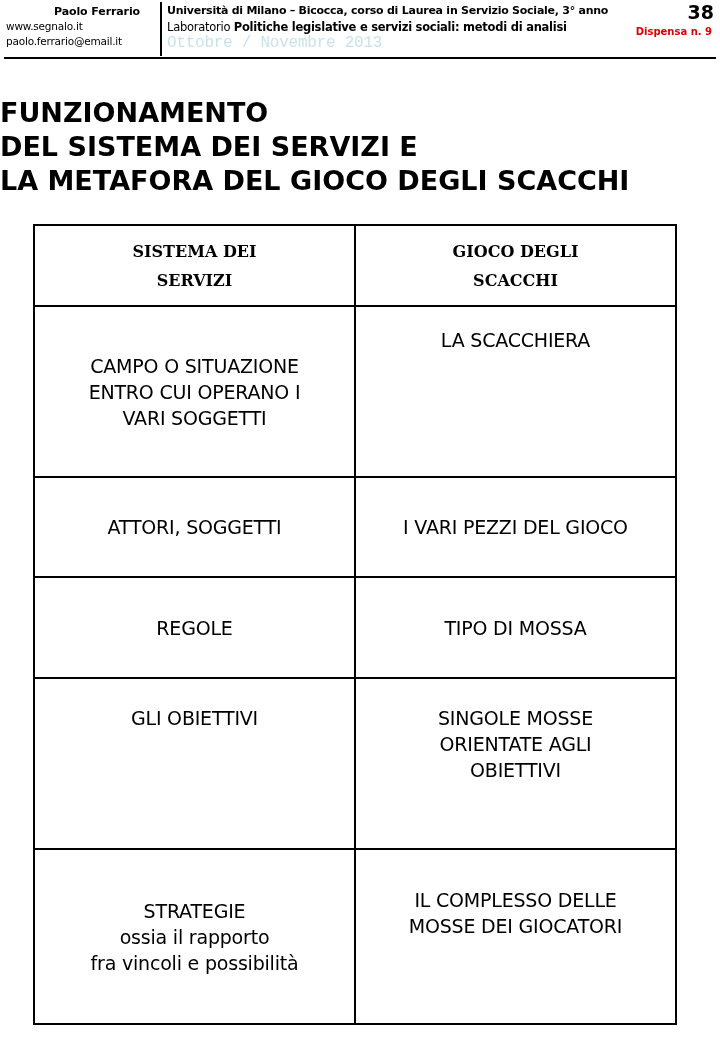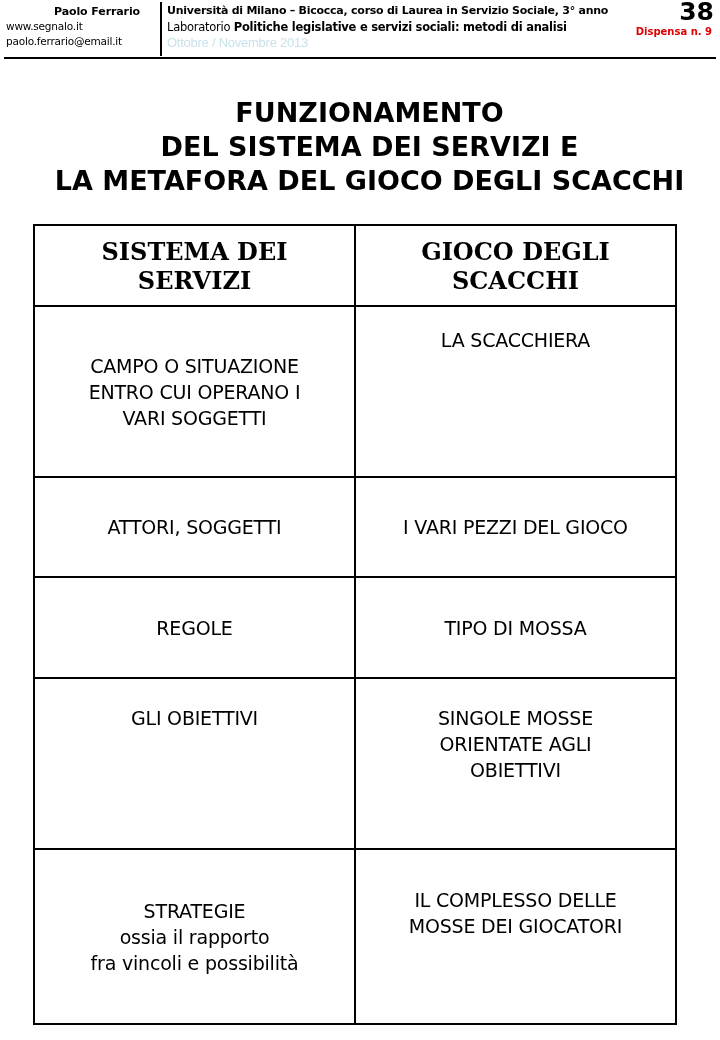--- a/index.html
+++ b/index.html
@@ -80,62 +80,60 @@
   }
   .course-line2 {
     font-family: "DejaVu Sans", sans-serif;
     font-size: 11.5px;
     line-height: 16px;
     letter-spacing: -0.25px;
     white-space: nowrap;
   }
   .course-line2 b { font-weight: bold; text-align: center; }
   .course-date {
-    font-family: Liberation Sans, sans-serif;
-    font-size: 13px;
+    font-family: Liberation Mono, monospace;
+    font-size: 16px;
     line-height: 16px;
     letter-spacing: -0.25px;
     color: #c9e2ea;
     white-space: nowrap;
   }
 
   .page-number {
     position: absolute;
     right: 6px;
     top: 1px;
     font-family: "DejaVu Sans", sans-serif;
     font-weight: bold;
-    font-size: 25px;
+    font-size: 19px;
     line-height: 22px;
   }
   .dispensa {
     position: absolute;
     right: 8px;
     top: 23px;
     font-family: "DejaVu Sans", sans-serif;
     font-weight: bold;
     font-size: 10px;
     line-height: 17px;
     color: #e00000;
     white-space: nowrap;
   }
 
   
   .slide-title {
     position: absolute;
     left: 0;
     top: 96px;
     width: 651px;
-    text-align: center;
     font-family: "DejaVu Sans", sans-serif;
     font-weight: bold;
     font-size: 27px;
     line-height: 34px;
     letter-spacing: 0px;
-    padding-left: 44px;
   }
   .slide-title .tline { display: block; white-space: nowrap; }
 
   
   .compare-table {
     position: absolute;
     left: 33px;
     top: 224px;
     width: 642px;
     border-collapse: collapse;
@@ -147,21 +145,21 @@
     padding: 0;
     margin: 0;
   }
   .col-left  { width: 321px; }
   .col-right { width: 321px; }
 
   .compare-table th {
     height: 79px;
     font-family: "DejaVu Serif", serif;
     font-weight: bold;
-    font-size: 24px;
+    font-size: 16px;
     line-height: 29px;
     text-align: center;
     vertical-align: middle;
   }
 
   .cell {
     font-family: "DejaVu Sans", sans-serif;
     font-size: 19px;
     line-height: 26px;
     text-align: center;

